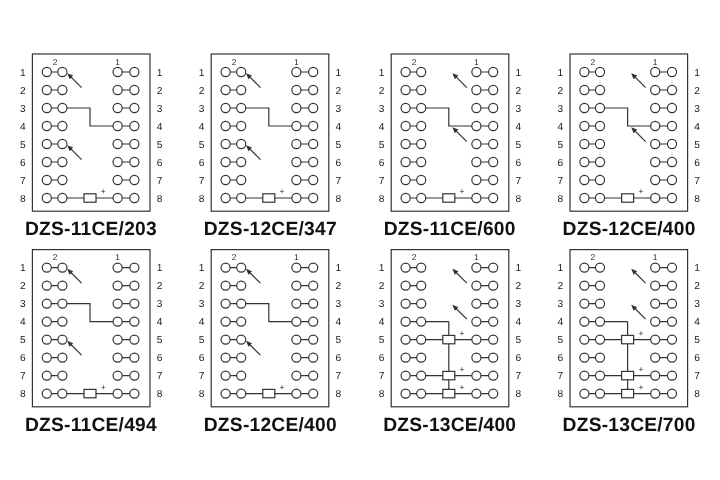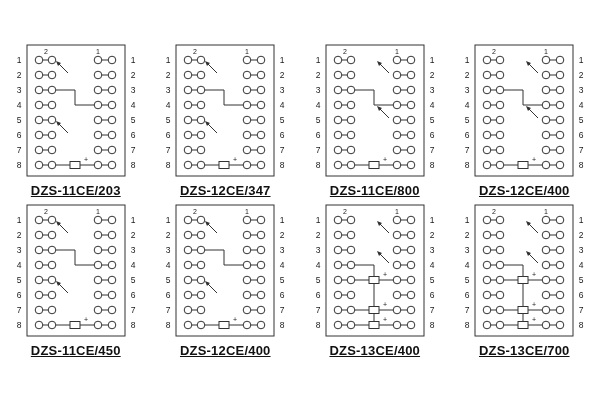--- a/index.html
+++ b/index.html
@@ -23,27 +23,26 @@
     padding: 42px 6px 0 6px;
     justify-items: center;
   }
   figure.panel {
     margin: 0;
     display: flex;
     flex-direction: column;
     align-items: center;
   }
   .panel-label {
-    font-size: 13px;
+    font-size: 16px;
     font-weight: bold;
     color: #111111;
     letter-spacing: 0.2px;
     margin-top: 1px;
     white-space: nowrap;
-    text-decoration: underline;
   }
   svg.panel-svg {
     display: block;
   }
   svg text {
     font-family: "Liberation Sans", sans-serif;
   }
 </style>
 </head>
 <body>
@@ -283,21 +282,21 @@
           <text x="123" y="66" font-size="8.5" fill="#1a1a1a" text-anchor="middle">4</text>
           <text x="9" y="81" font-size="8.5" fill="#1a1a1a" text-anchor="middle">5</text>
           <text x="123" y="81" font-size="8.5" fill="#1a1a1a" text-anchor="middle">5</text>
           <text x="9" y="96" font-size="8.5" fill="#1a1a1a" text-anchor="middle">6</text>
           <text x="123" y="96" font-size="8.5" fill="#1a1a1a" text-anchor="middle">6</text>
           <text x="9" y="111" font-size="8.5" fill="#1a1a1a" text-anchor="middle">7</text>
           <text x="123" y="111" font-size="8.5" fill="#1a1a1a" text-anchor="middle">7</text>
           <text x="9" y="126" font-size="8.5" fill="#1a1a1a" text-anchor="middle">8</text>
           <text x="123" y="126" font-size="8.5" fill="#1a1a1a" text-anchor="middle">8</text>
         </svg>
-    <figcaption class="panel-label">DZS-11CE/800</figcaption>
+    <figcaption class="panel-label">DZS-11CE/600</figcaption>
   </figure>
 
   <figure class="panel">
     <svg class="panel-svg" xmlns="http://www.w3.org/2000/svg" viewBox="0 0 132 140" width="132" height="140">
           <rect x="17" y="3" width="98" height="131" fill="none" stroke="#333333" stroke-width="1"></rect>
           <text x="36" y="12" font-size="7" fill="#1a1a1a" text-anchor="middle">2</text>
           <text x="88" y="12" font-size="7" fill="#1a1a1a" text-anchor="middle">1</text>
           <line x1="29" y1="18" x2="42" y2="18" stroke="#333333"></line>
           <line x1="88" y1="18" x2="102" y2="18" stroke="#333333"></line>
           <line x1="29" y1="33" x2="42" y2="33" stroke="#333333"></line>
@@ -445,21 +444,21 @@
           <text x="123" y="66" font-size="8.5" fill="#1a1a1a" text-anchor="middle">4</text>
           <text x="9" y="81" font-size="8.5" fill="#1a1a1a" text-anchor="middle">5</text>
           <text x="123" y="81" font-size="8.5" fill="#1a1a1a" text-anchor="middle">5</text>
           <text x="9" y="96" font-size="8.5" fill="#1a1a1a" text-anchor="middle">6</text>
           <text x="123" y="96" font-size="8.5" fill="#1a1a1a" text-anchor="middle">6</text>
           <text x="9" y="111" font-size="8.5" fill="#1a1a1a" text-anchor="middle">7</text>
           <text x="123" y="111" font-size="8.5" fill="#1a1a1a" text-anchor="middle">7</text>
           <text x="9" y="126" font-size="8.5" fill="#1a1a1a" text-anchor="middle">8</text>
           <text x="123" y="126" font-size="8.5" fill="#1a1a1a" text-anchor="middle">8</text>
         </svg>
-    <figcaption class="panel-label">DZS-11CE/450</figcaption>
+    <figcaption class="panel-label">DZS-11CE/494</figcaption>
   </figure>
 
   <figure class="panel">
     <svg class="panel-svg" xmlns="http://www.w3.org/2000/svg" viewBox="0 0 132 140" width="132" height="140">
           <rect x="17" y="3" width="98" height="131" fill="none" stroke="#333333" stroke-width="1"></rect>
           <text x="36" y="12" font-size="7" fill="#1a1a1a" text-anchor="middle">2</text>
           <text x="88" y="12" font-size="7" fill="#1a1a1a" text-anchor="middle">1</text>
           <line x1="29" y1="18" x2="42" y2="18" stroke="#333333"></line>
           <line x1="88" y1="18" x2="102" y2="18" stroke="#333333"></line>
           <line x1="29" y1="33" x2="42" y2="33" stroke="#333333"></line>

